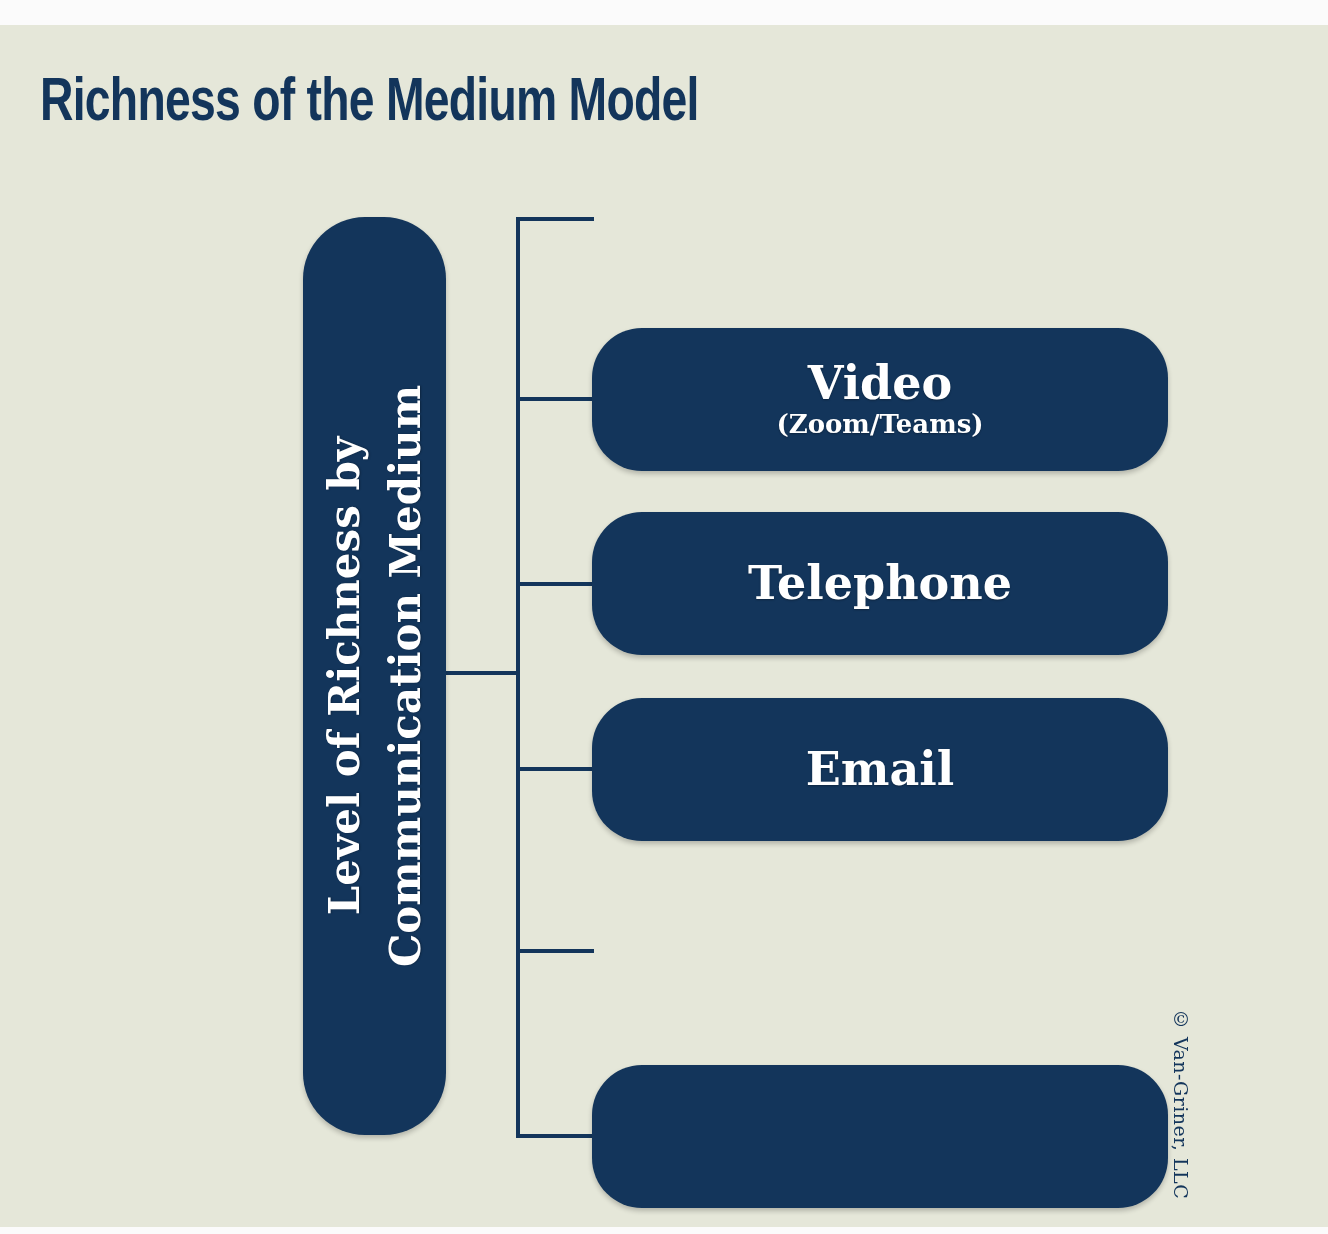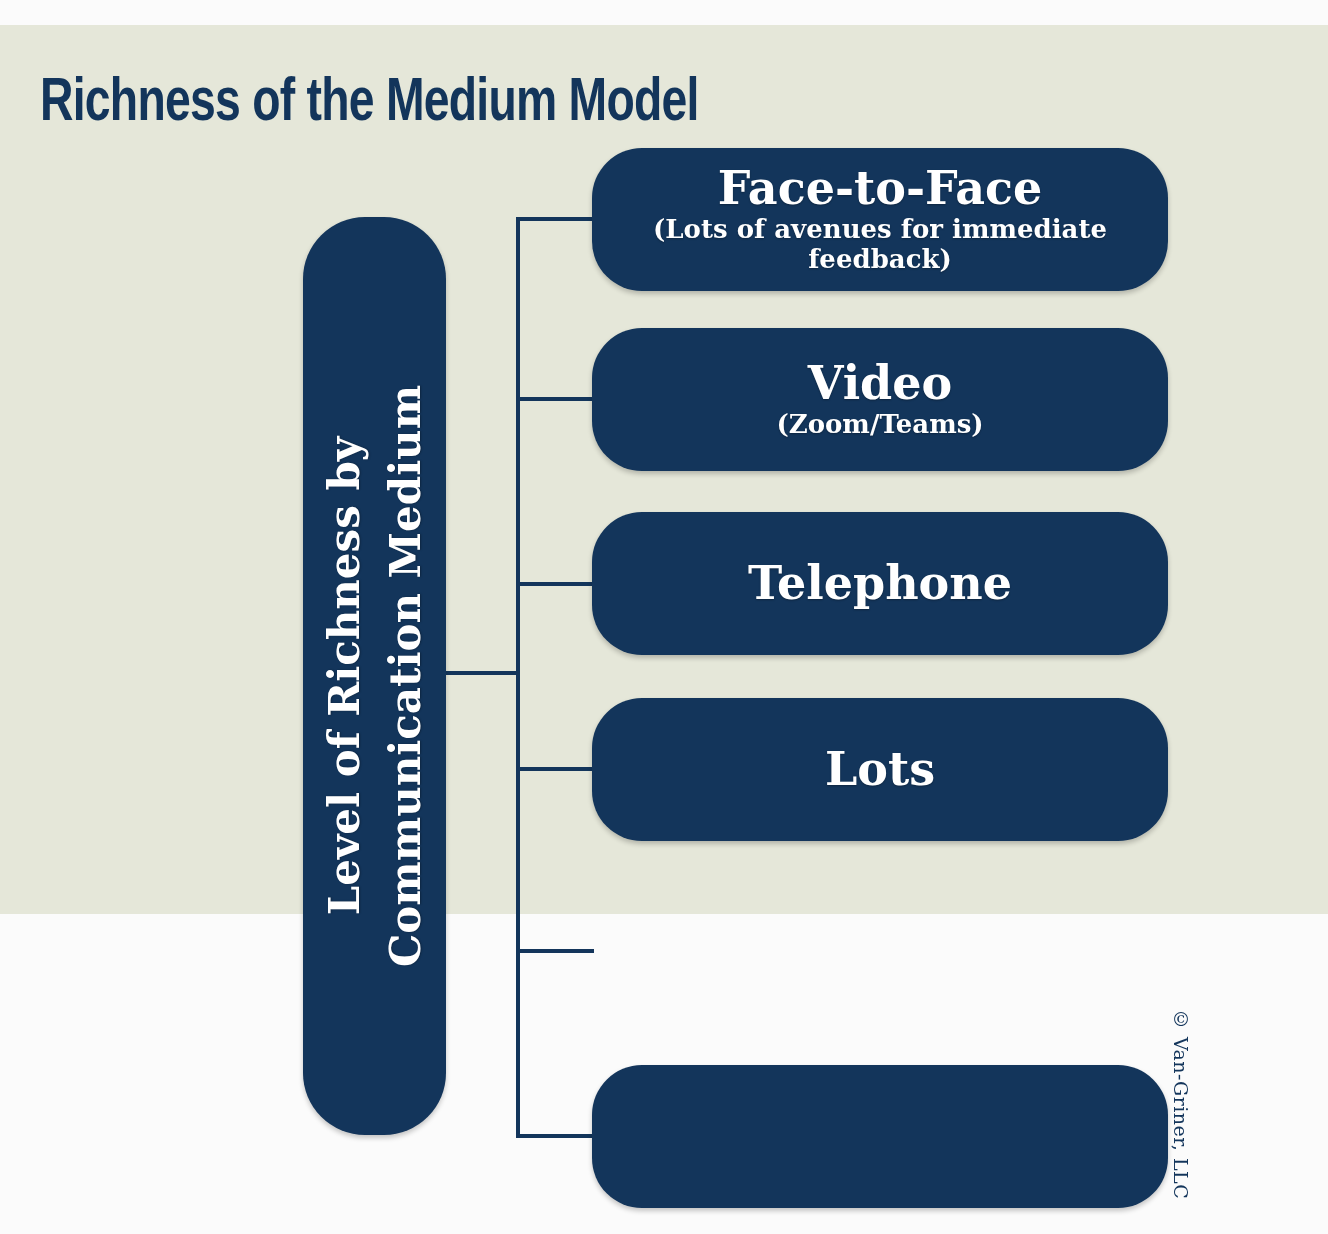--- a/index.html
+++ b/index.html
@@ -10,21 +10,21 @@
   }
   html,body{margin:0;padding:0;background:#fff;}
   .frame{
     position:relative;
     width:1328px;height:1234px;
     background:var(--frame);
     overflow:hidden;
     font-family:"DejaVu Serif", serif;
   }
   .art{
-    position:absolute;left:0;top:25px;width:1328px;height:889px;
+    position:absolute;left:0;top:25px;width:1328px;height:1202px;
     background:var(--canvas);
   }
   
   .page-title{
     position:absolute;left:40px;top:44px;
     margin:0;
     font-family:"Liberation Sans", sans-serif;
     font-weight:bold;
     font-size:61px;
     line-height:1.0;
@@ -103,37 +103,33 @@
     <div class="line branch" style="top:924px"></div>
     <div class="line branch" style="top:1109px"></div>
 
     <div class="axis-pill">
       <div class="axis-label">
         <div>Level of Richness by</div>
         <div>Communication Medium</div>
       </div>
     </div>
 
-    <div class="node" style="top:123px">
-      <div class="node-label">Face-to-Face</div>
-      <div class="node-sublabel">(Lots of avenues for immediate feedback)</div>
-    </div>
 
     <div class="node" style="top:303px">
       <div class="node-label">Video</div>
       <div class="node-sublabel">(Zoom/Teams)</div>
     </div>
 
     <div class="node" style="top:487px">
       <div class="node-label">Telephone</div>
 
     </div>
 
     <div class="node" style="top:673px">
-      <div class="node-label">Lots</div>
+      <div class="node-label">Email</div>
 
     </div>
 
 
     <div class="node" style="top:1040px">
     </div>
 
     <div class="copyright">© Van-Griner, LLC</div>
 
   </div>

